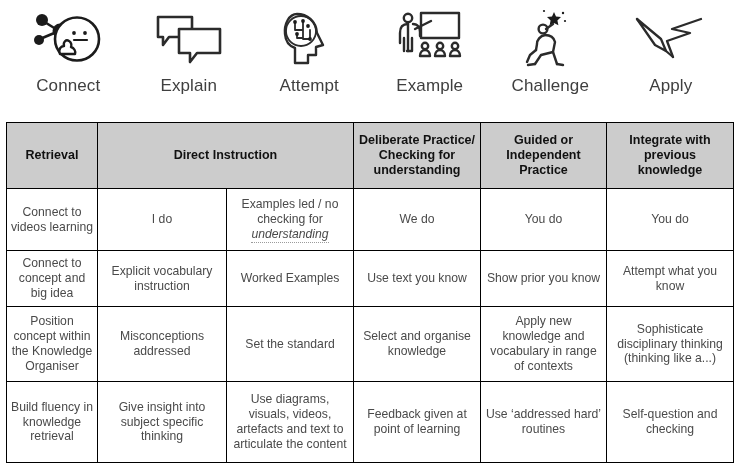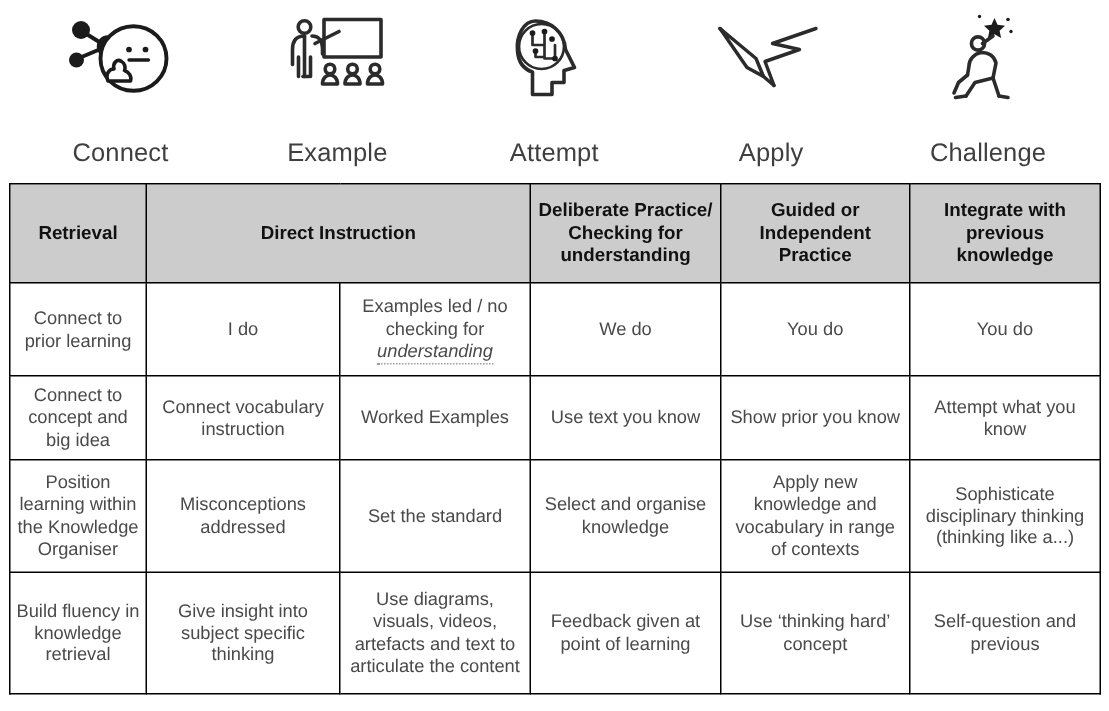--- a/index.html
+++ b/index.html
@@ -32,21 +32,21 @@
     justify-content: flex-start;
   }
   .icon-art {
     height: 66px;
     display: flex;
     align-items: center;
     justify-content: center;
   }
   .icon-art svg { display: block; }
   .icon-label {
-    margin-top: 20px;
+    margin-top: 4px;
     font-size: 17px;
     color: #3f3f3f;
     letter-spacing: 0.1px;
     white-space: nowrap;
   }
 
   
   #matrix-table-wrap {
     padding: 0 6px;
     box-sizing: border-box;
@@ -115,20 +115,45 @@
         <ellipse cx="48" cy="31" rx="22" ry="21.5" stroke="#1b1b1b" fill="#fff"></ellipse>
         <circle cx="45" cy="25" r="1.9" fill="#1b1b1b" stroke="none"></circle>
         <circle cx="56" cy="25" r="1.9" fill="#1b1b1b" stroke="none"></circle>
         <path d="M45 32 h13" stroke="#1b1b1b" stroke-width="2.2" stroke-linecap="round"></path>
         <path d="M31 46 c-2 -5 1 -8 4 -8 c-1 -4 2 -7 5 -5 c2 1 3 4 2 6 c3 1 5 4 4 7 z" fill="#ffffff" stroke="#1b1b1b" stroke-width="2.4" stroke-linejoin="round"></path>
       </svg>
     </div>
     <div class="icon-label">Connect</div>
   </div>
 
+  <div class="icon-cell">
+    <div class="icon-art">
+      <svg width="72" height="60" viewBox="0 0 72 60" fill="none" stroke="#2b2b2b" stroke-width="2.6" stroke-linejoin="round">
+        <path d="M5 8 h34 v20 h-23 l-6 8 v-8 h-5 z" fill="#ffffff"></path>
+        <path d="M26 20 h41 v24 h-23 l-7 9 v-9 h-11 z" fill="#ffffff"></path>
+      </svg>
+    </div>
+    <div class="icon-label">Explain</div>
+  </div>
+
+  <div class="icon-cell">
+    <div class="icon-art">
+      <svg width="64" height="62" viewBox="0 0 64 62" fill="none" stroke="#2b2b2b" stroke-width="2.4" stroke-linejoin="round" stroke-linecap="round">
+        <path d="M12 46 v9 h13 v-8 h8 v-8 l7 -2 l-6 -12 c-1 -12 -10 -19 -20 -19 C6 6 1 16 2 26 c0.5 7 4 12 10 14 z" transform="translate(6,0)" fill="#ffffff"></path>
+        <circle cx="24" cy="23" r="15" fill="none" stroke="#2b2b2b" stroke-width="1.8"></circle>
+        <path d="M18 15 v7 M18 22 h8 M26 22 v-8 M26 22 v9 M26 31 h7 M33 31 v-9 M20 30 h6 M20 30 v-4" stroke-width="1.8"></path>
+        <circle cx="18" cy="14" r="1.9" fill="#1b1b1b" stroke="none"></circle>
+        <circle cx="26" cy="13" r="1.9" fill="#1b1b1b" stroke="none"></circle>
+        <circle cx="33" cy="31" r="1.9" fill="#1b1b1b" stroke="none"></circle>
+        <circle cx="20" cy="26" r="1.9" fill="#1b1b1b" stroke="none"></circle>
+        <circle cx="31" cy="18" r="1.9" fill="#1b1b1b" stroke="none"></circle>
+      </svg>
+    </div>
+    <div class="icon-label">Attempt</div>
+  </div>
 
   <div class="icon-cell">
     <div class="icon-art">
       <svg width="70" height="62" viewBox="0 0 70 62" fill="none" stroke="#2b2b2b" stroke-width="2.4" stroke-linejoin="round" stroke-linecap="round">
         <rect x="26" y="5" width="38" height="25" fill="#ffffff"></rect>
         <circle cx="13" cy="10" r="4.2" fill="#ffffff"></circle>
         <path d="M13 16 c-6 0 -8 4 -8 9 v10"></path>
         <path d="M13 16 v27"></path>
         <path d="M18 16 c5 0 7 4 7 8 v4"></path>
         <path d="M9 30 v13 M17 30 v13"></path>
@@ -140,63 +165,47 @@
         <path d="M40 48 c0 -4 2.5 -6 5 -6 s5 2 5 6 z" fill="#ffffff"></path>
         <circle cx="60" cy="38" r="3.2" fill="#ffffff"></circle>
         <path d="M55 48 c0 -4 2.5 -6 5 -6 s5 2 5 6 z" fill="#ffffff"></path>
       </svg>
     </div>
     <div class="icon-label">Example</div>
   </div>
 
   <div class="icon-cell">
     <div class="icon-art">
-      <svg width="64" height="62" viewBox="0 0 64 62" fill="none" stroke="#2b2b2b" stroke-width="2.4" stroke-linejoin="round" stroke-linecap="round">
-        <path d="M12 46 v9 h13 v-8 h8 v-8 l7 -2 l-6 -12 c-1 -12 -10 -19 -20 -19 C6 6 1 16 2 26 c0.5 7 4 12 10 14 z" transform="translate(6,0)" fill="#ffffff"></path>
-        <circle cx="24" cy="23" r="15" fill="none" stroke="#2b2b2b" stroke-width="1.8"></circle>
-        <path d="M18 15 v7 M18 22 h8 M26 22 v-8 M26 22 v9 M26 31 h7 M33 31 v-9 M20 30 h6 M20 30 v-4" stroke-width="1.8"></path>
-        <circle cx="18" cy="14" r="1.9" fill="#1b1b1b" stroke="none"></circle>
-        <circle cx="26" cy="13" r="1.9" fill="#1b1b1b" stroke="none"></circle>
-        <circle cx="33" cy="31" r="1.9" fill="#1b1b1b" stroke="none"></circle>
-        <circle cx="20" cy="26" r="1.9" fill="#1b1b1b" stroke="none"></circle>
-        <circle cx="31" cy="18" r="1.9" fill="#1b1b1b" stroke="none"></circle>
-      </svg>
-    </div>
-    <div class="icon-label">Attempt</div>
-  </div>
-
-  <div class="icon-cell">
-    <div class="icon-art">
-      <svg width="76" height="56" viewBox="0 0 76 56" fill="none" stroke="#2b2b2b" stroke-width="2.3" stroke-linejoin="round" stroke-linecap="round">
-        <path d="M4 8 L33 40 L40 46" fill="#ffffff"></path>
-        <path d="M4 8 L28 28 L33 40 L22 34 Z" fill="#ffffff"></path>
-        <path d="M40 46 L34 30 L57 22 L39 18 L68 8" fill="none"></path>
-      </svg>
-    </div>
-    <div class="icon-label">Apply</div>
-  </div>
-
-  <div class="icon-cell">
-    <div class="icon-art">
       <svg width="58" height="62" viewBox="0 0 58 62" fill="none" stroke="#2b2b2b" stroke-width="2.4" stroke-linejoin="round" stroke-linecap="round">
         <path d="M33 4 l2 4.5 l5 0.6 l-3.6 3.4 l1 4.8 l-4.4 -2.4 l-4.4 2.4 l1 -4.8 l-3.6 -3.4 l5 -0.6 z" fill="#1b1b1b" stroke="none"></path>
         <circle cx="42" cy="5" r="1.2" fill="#1b1b1b" stroke="none"></circle>
         <circle cx="23" cy="3" r="1.1" fill="#1b1b1b" stroke="none"></circle>
         <circle cx="44" cy="13" r="1.1" fill="#1b1b1b" stroke="none"></circle>
         <circle cx="22" cy="21" r="4.4" fill="#ffffff"></circle>
         <path d="M24 27 c6 0 9 3 10 7 l-2 10 l4 12" fill="#ffffff"></path>
         <path d="M24 27 c-5 1 -8 5 -8 9 l-1 6"></path>
         <path d="M25 21 l7 -5"></path>
         <path d="M15 42 l-6 5 l-3 7"></path>
         <path d="M32 44 l-12 3 l-6 9"></path>
         <path d="M14 56 l-7 1"></path>
         <path d="M36 56 l6 1"></path>
       </svg>
     </div>
     <div class="icon-label">Challenge</div>
+  </div>
+
+  <div class="icon-cell">
+    <div class="icon-art">
+      <svg width="76" height="56" viewBox="0 0 76 56" fill="none" stroke="#2b2b2b" stroke-width="2.3" stroke-linejoin="round" stroke-linecap="round">
+        <path d="M4 8 L33 40 L40 46" fill="#ffffff"></path>
+        <path d="M4 8 L28 28 L33 40 L22 34 Z" fill="#ffffff"></path>
+        <path d="M40 46 L34 30 L57 22 L39 18 L68 8" fill="none"></path>
+      </svg>
+    </div>
+    <div class="icon-label">Apply</div>
   </div>
 
 </div>
 
 <div id="matrix-table-wrap">
   <table class="matrix">
     <colgroup>
       <col class="c0">
         <col class="c1">
         <col class="c2">
@@ -209,50 +218,50 @@
         <th>Retrieval</th>
         <th colspan="2">Direct Instruction</th>
         <th>Deliberate Practice/ Checking for understanding</th>
         <th>Guided or Independent Practice</th>
         <th>Integrate with previous knowledge</th>
       </tr>
     </thead>
     <tbody>
 
       <tr class="row-1">
-        <td>Connect to prior learning</td>
+        <td>Connect to videos learning</td>
         <td>I do</td>
         <td><span>Examples led / no checking for </span><span class="spellcheck">understanding</span></td>
         <td>We do</td>
         <td>You do</td>
         <td>You do</td>
       </tr>
 
       <tr class="row-2">
         <td>Connect to concept and big idea</td>
-        <td>Connect vocabulary instruction</td>
+        <td>Explicit vocabulary instruction</td>
         <td>Worked Examples</td>
         <td>Use text you know</td>
         <td>Show prior you know</td>
         <td>Attempt what you know</td>
       </tr>
 
       <tr class="row-3">
-        <td>Position learning within the Knowledge Organiser</td>
+        <td>Position concept within the Knowledge Organiser</td>
         <td>Misconceptions addressed</td>
         <td>Set the standard</td>
         <td>Select and organise knowledge</td>
         <td>Apply new knowledge and vocabulary in range of contexts</td>
         <td>Sophisticate disciplinary thinking (thinking like a...)</td>
       </tr>
 
       <tr class="row-4">
         <td>Build fluency in knowledge retrieval</td>
         <td>Give insight into subject specific thinking</td>
         <td>Use diagrams, visuals, videos, artefacts and text to articulate the content</td>
         <td>Feedback given at point of learning</td>
-        <td>Use ‘thinking hard’ concept</td>
-        <td>Self-question and previous</td>
+        <td>Use ‘addressed hard’ routines</td>
+        <td>Self-question and checking</td>
       </tr>
 
     </tbody>
   </table>
 </div>
 
 </body></html>

